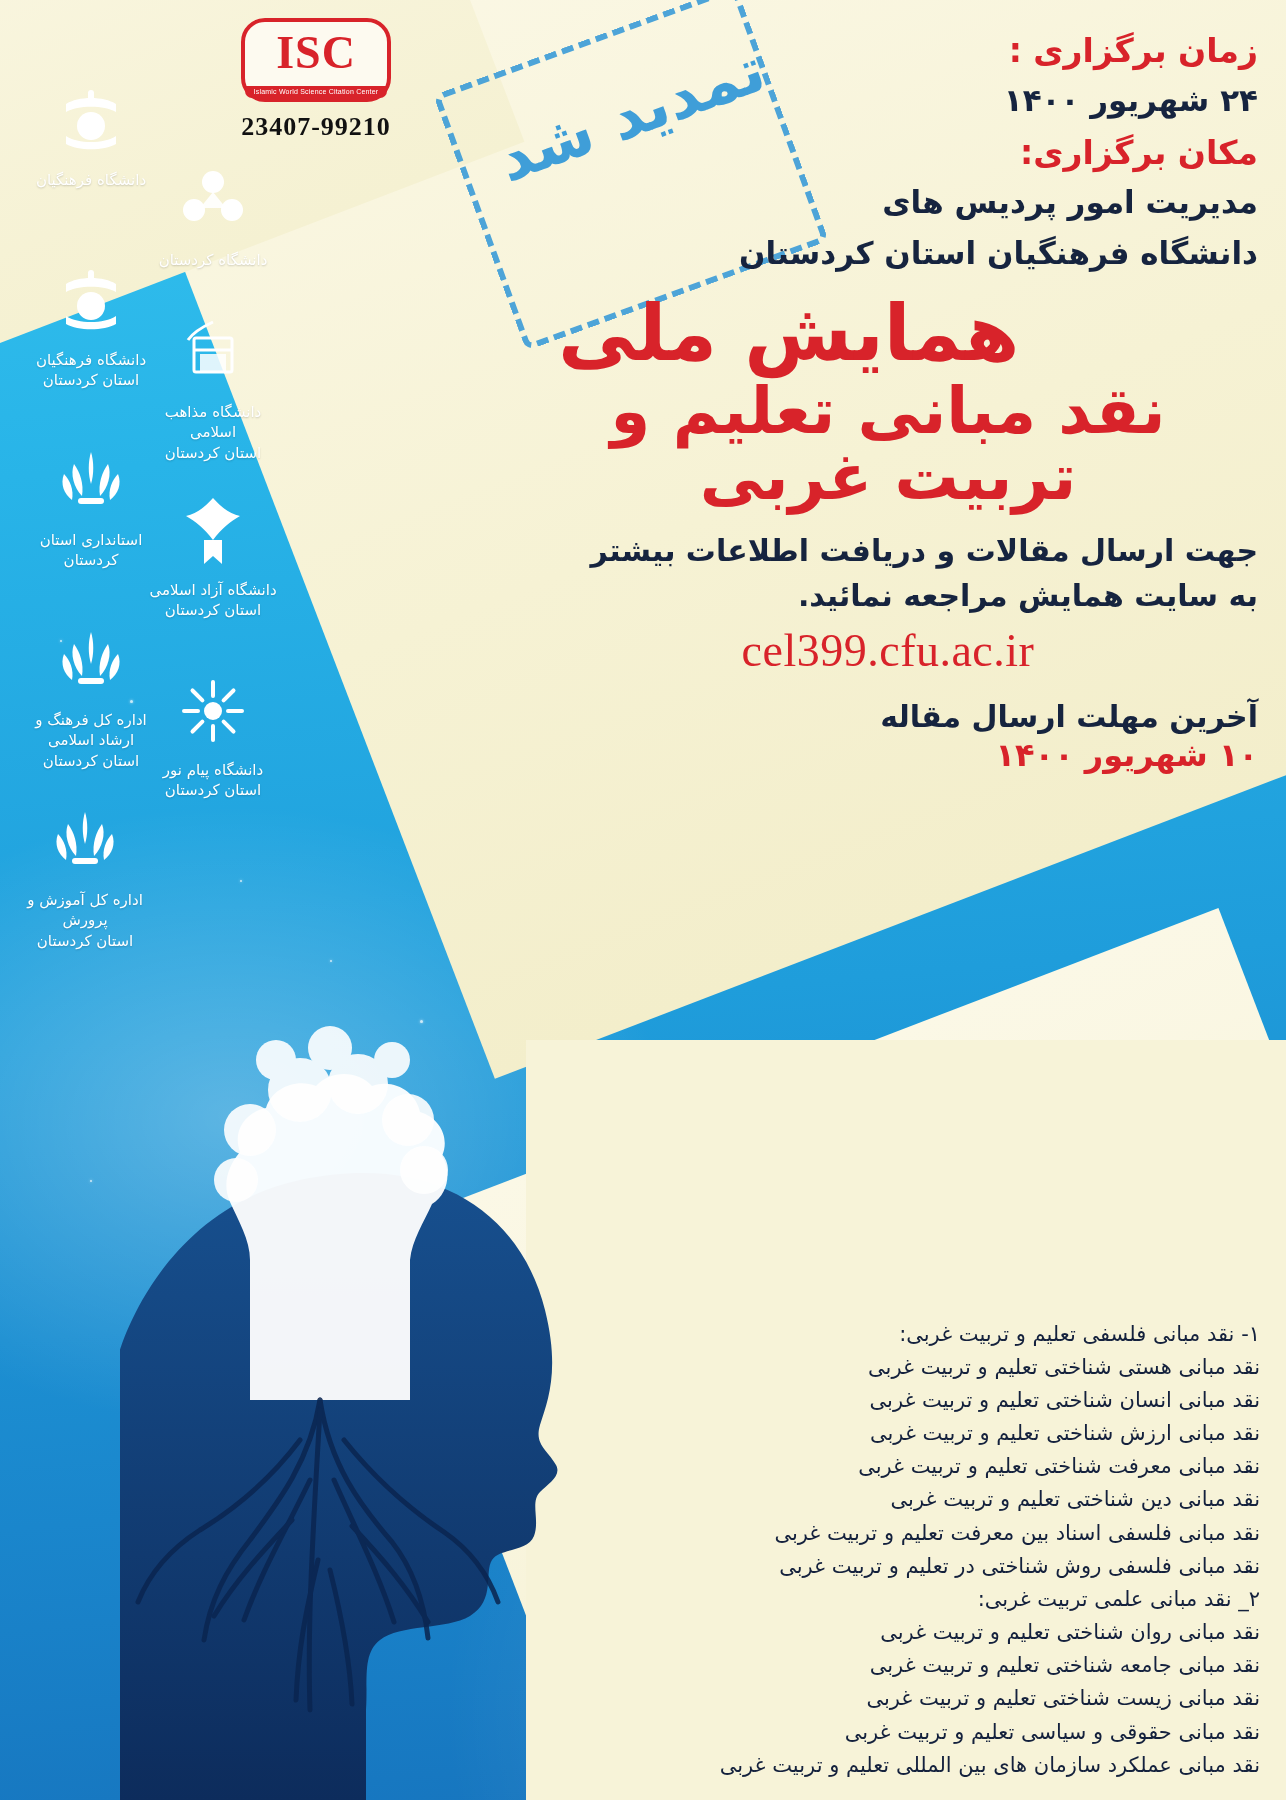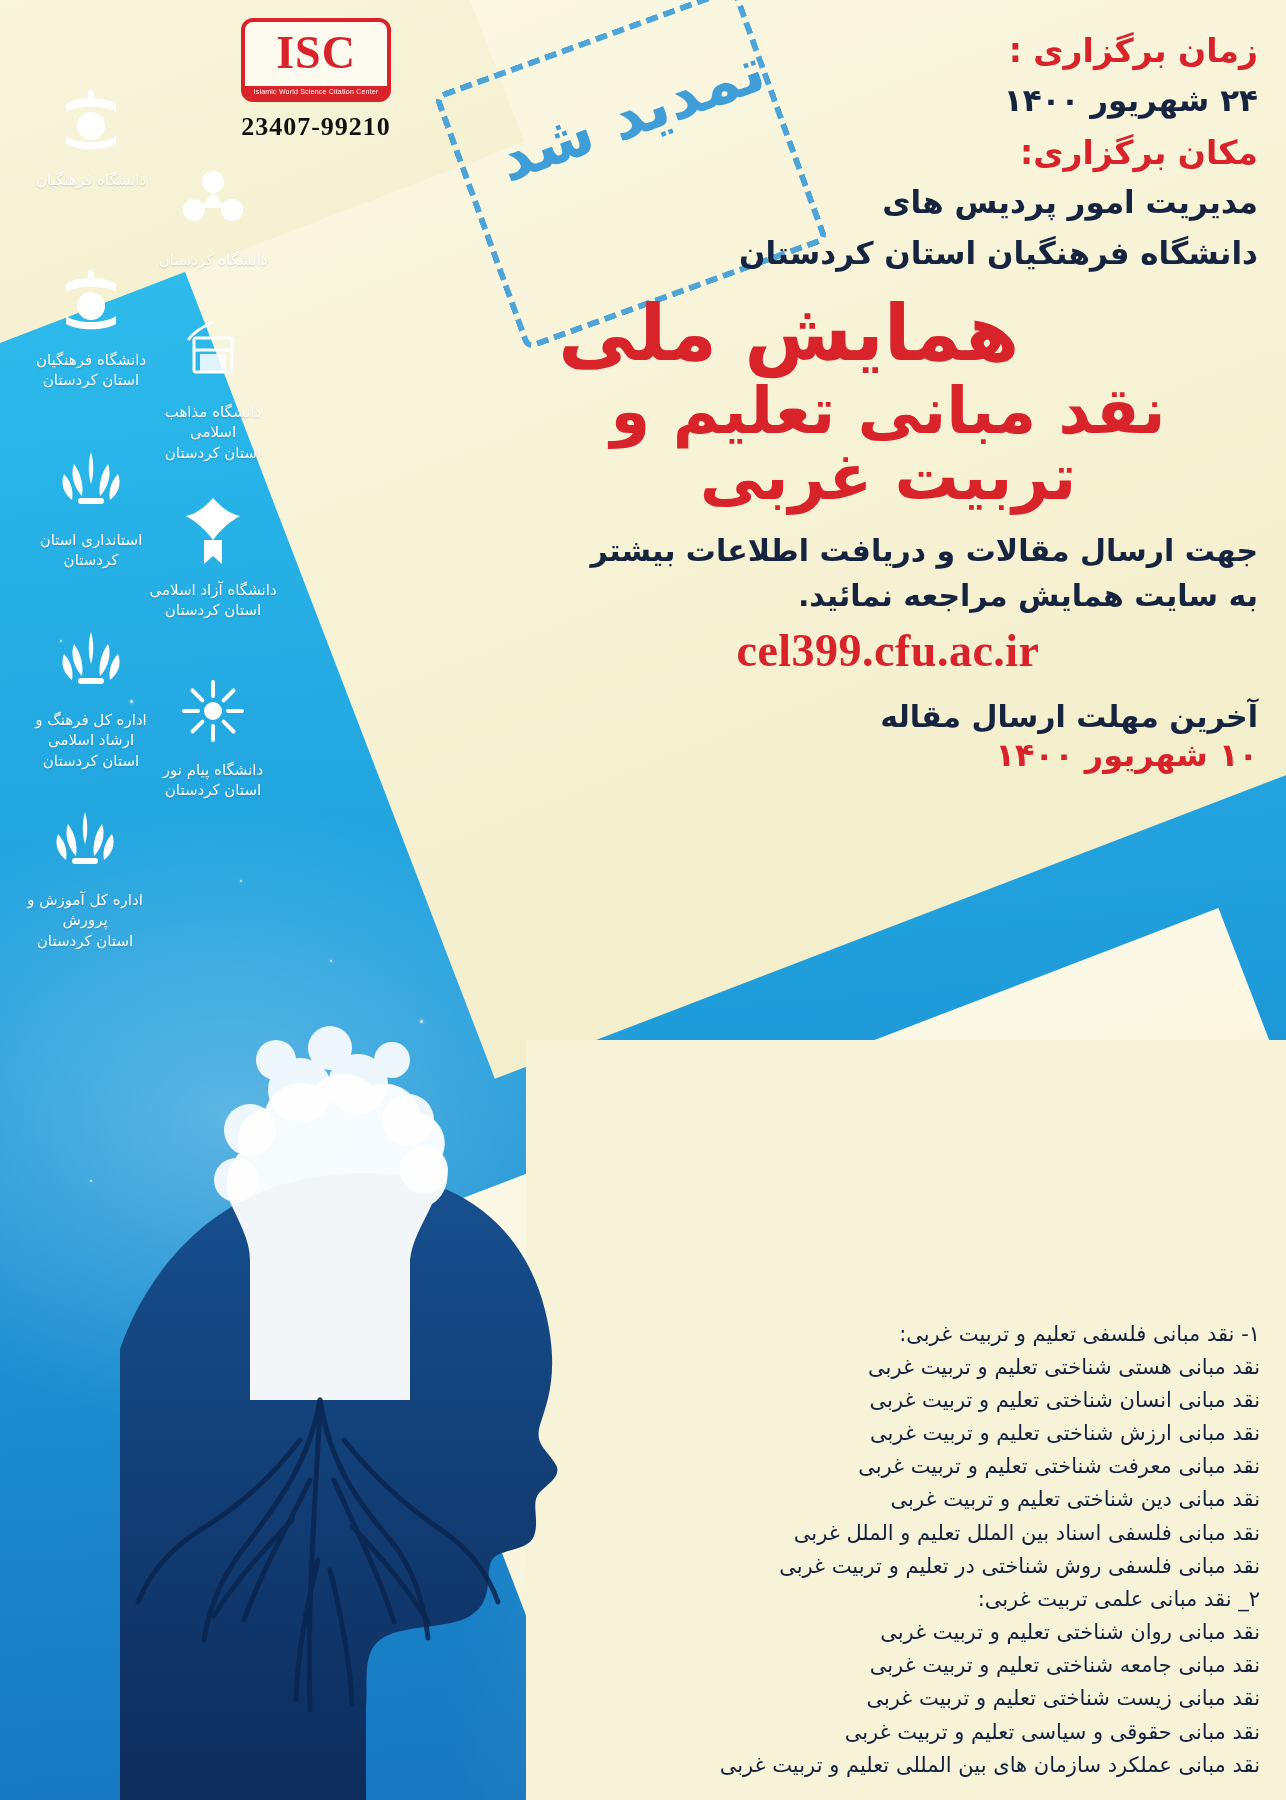--- a/index.html
+++ b/index.html
@@ -80,21 +80,21 @@
     position: absolute;
     top: 18px;
     left: 236px;
     width: 160px;
     text-align: center;
   }
   .isc-logo {
     width: 150px;
     height: 84px;
     border: 4px solid #d8232a;
-    border-radius: 12px;
+    border-radius: 24px;
     background: #fdfaf0;
     box-sizing: border-box;
     position: relative;
     margin: 0 auto;
   }
   .isc-logo .isc-text {
     font-family: "Liberation Serif", "DejaVu Serif", serif;
     font-weight: bold;
     font-size: 46px;
     color: #d8232a;
@@ -206,21 +206,21 @@
     color: #16243f;
     font-weight: bold;
     font-size: 30px;
     line-height: 1.5;
   }
   .website {
     direction: ltr;
     text-align: center;
     color: #d8232a;
     font-family: "Liberation Serif", "DejaVu Serif", serif;
-    font-weight: bold;
+    font-weight: normal;
     font-size: 46px;
     margin-top: 6px;
     letter-spacing: 0.5px;
   }
   .deadline-label {
     margin-top: 22px;
     color: #16243f;
     font-weight: bold;
     font-size: 30px;
   }
@@ -551,21 +551,21 @@
   </div>
 
   <div class="topics">
     <ul class="topics-list">
       <li class="heading">۱- نقد مبانی فلسفی تعلیم و تربیت غربی:</li>
       <li>نقد مبانی هستی شناختی تعلیم و تربیت غربی</li>
       <li>نقد مبانی انسان شناختی تعلیم و تربیت غربی</li>
       <li>نقد مبانی ارزش شناختی تعلیم و  تربیت غربی</li>
       <li>نقد مبانی معرفت شناختی تعلیم و تربیت غربی</li>
       <li>نقد مبانی دین شناختی تعلیم و تربیت غربی</li>
-      <li>نقد مبانی فلسفی اسناد بین الملل تعلیم و الملل غربی</li>
+      <li>نقد مبانی فلسفی اسناد بین معرفت تعلیم و تربیت غربی</li>
       <li>نقد مبانی فلسفی روش شناختی در تعلیم و تربیت غربی</li>
       <li class="heading">۲_ نقد مبانی علمی تربیت غربی:</li>
       <li>نقد مبانی روان شناختی تعلیم و تربیت غربی</li>
       <li>نقد مبانی جامعه شناختی تعلیم و تربیت غربی</li>
       <li>نقد مبانی زیست شناختی تعلیم و تربیت غربی</li>
       <li>نقد مبانی حقوقی و سیاسی تعلیم و تربیت غربی</li>
       <li>نقد مبانی عملکرد سازمان های بین المللی تعلیم و تربیت غربی</li>
     </ul>
   </div>
 

